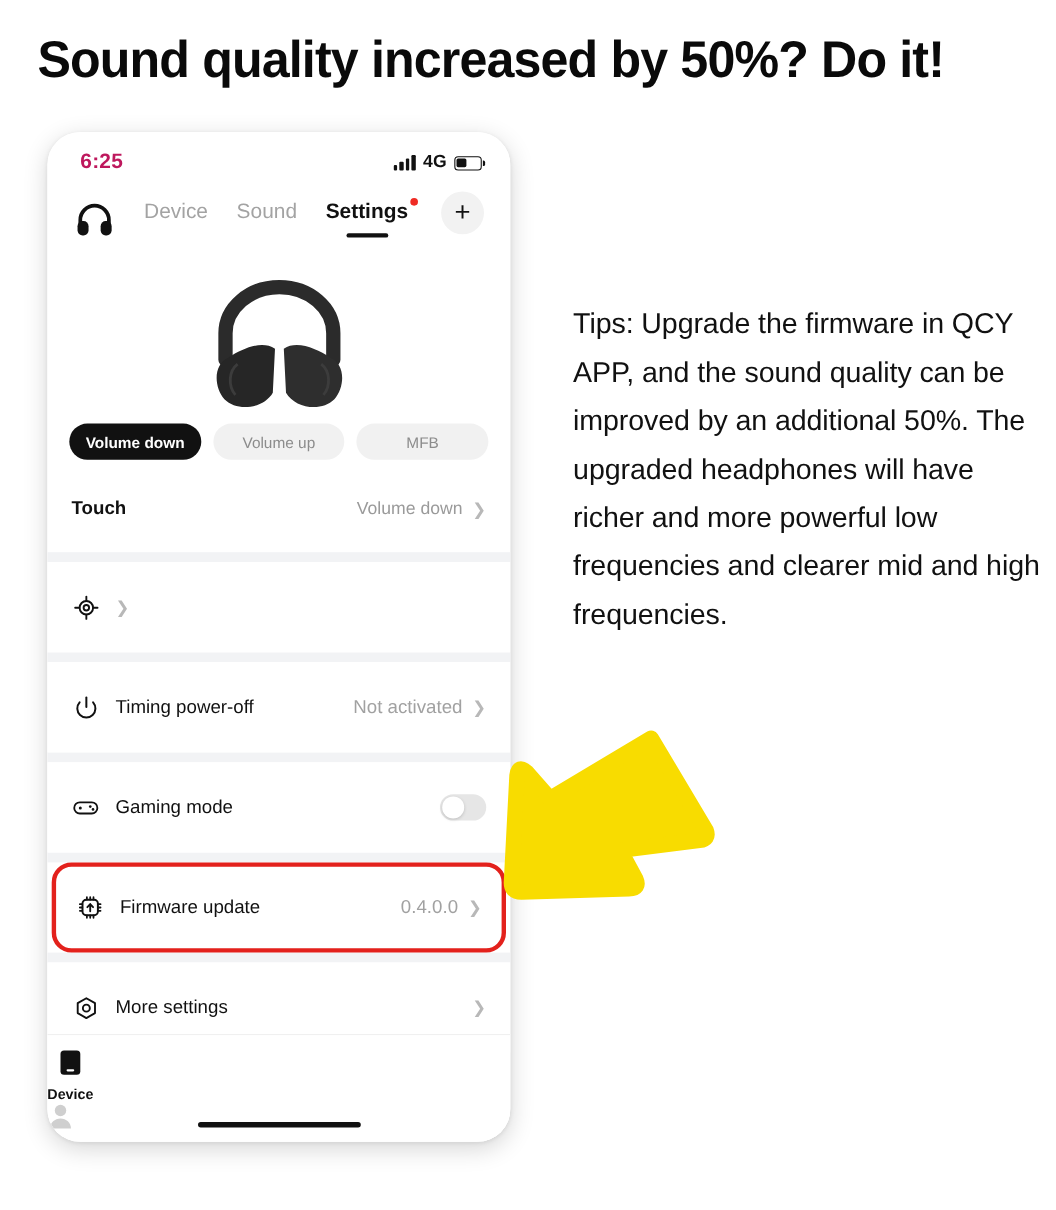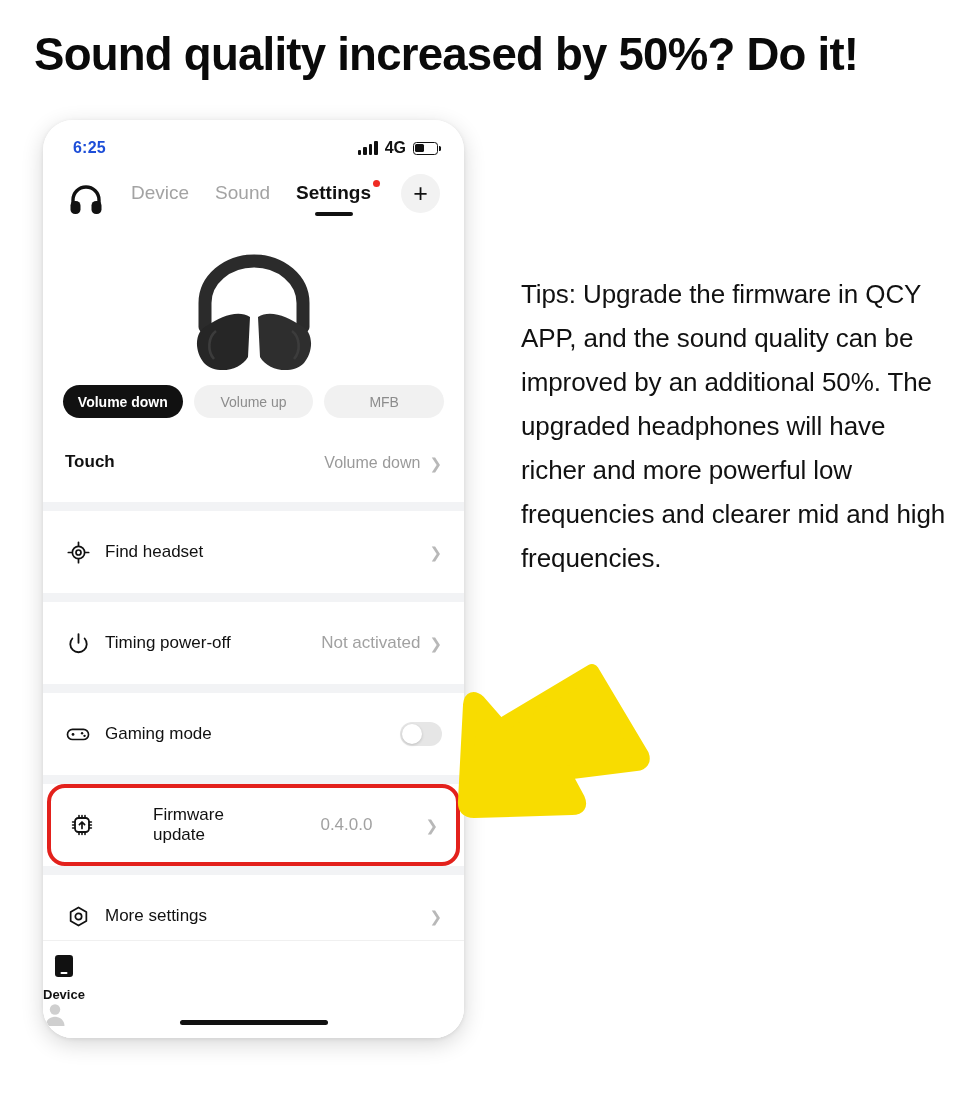--- a/index.html
+++ b/index.html
@@ -37,21 +37,21 @@
     overflow: hidden;
   }
   .screen { position: relative; width: 100%; height: 100%; background: #fff; }
 
   
   .statusbar {
     height: 46px;
     display: flex; align-items: center; justify-content: space-between;
     padding: 10px 26px 0 30px;
   }
-  .clock { font-size: 16px; font-weight: 700; color: #1d4ed8; letter-spacing: 0.2px; }
+  .clock { font-size: 19px; font-weight: 700; color: #be185d; letter-spacing: 0.2px; }
   .status-right { display: flex; align-items: center; gap: 7px; }
   .bars { display: flex; align-items: flex-end; gap: 2px; height: 14px; }
   .bars i { display: block; width: 3.5px; background: #111; border-radius: 1px; }
   .bars i:nth-child(1) { height: 5px; }
   .bars i:nth-child(2) { height: 8px; }
   .bars i:nth-child(3) { height: 11px; }
   .bars i:nth-child(4) { height: 14px; }
   .net { font-size: 16px; font-weight: 600; color: #111; }
   .battery {
     position: relative; width: 25px; height: 13px;
@@ -134,21 +134,20 @@
     width: 20px; height: 20px; border-radius: 50%; background: #fff;
     box-shadow: 0 1px 3px rgba(0,0,0,0.18);
   }
 
   .row.highlight {
     border: 4px solid #e3211c;
     border-radius: 18px;
     margin: 0 4px;
     height: 82px;
     padding: 0 18px;
-    gap: 44px;
   }
 
   
   .bottomnav {
     position: absolute; left: 0; right: 0; bottom: 0;
     height: 98px; background: #fff;
     border-top: 1px solid #f0f0f0;
     display: flex; align-items: flex-start; padding-top: 13px; flex-direction: column;
   }
   .navitem { flex: 1 1 0; display: flex; flex-direction: column; align-items: center; gap: 7px; cursor: pointer; }
@@ -250,21 +249,20 @@
       <div class="sep"></div>
 
       <div class="row">
         <span class="ico">
           <svg width="23" height="23" viewBox="0 0 24 24">
             <circle cx="12" cy="12" r="6.4" stroke="#111" stroke-width="1.8" fill="none"></circle>
             <circle cx="12" cy="12" r="2.6" stroke="#111" stroke-width="1.8" fill="none"></circle>
             <path d="M12 1.4v4M12 18.6v4M1.4 12h4M18.6 12h4" stroke="#111" stroke-width="1.8" stroke-linecap="round"></path>
           </svg>
         </span>
-        <span class="title">Find headset</span>
         <span class="chev">❯</span>
       </div>
 
       <div class="sep"></div>
 
       <div class="row">
         <span class="ico">
           <svg width="23" height="23" viewBox="0 0 24 24">
             <path d="M5.6 6.8a8.6 8.6 0 1 0 12.8 0" stroke="#111" stroke-width="1.9" fill="none" stroke-linecap="round"></path>
             <path d="M12 2.2v9" stroke="#111" stroke-width="1.9" stroke-linecap="round"></path>

